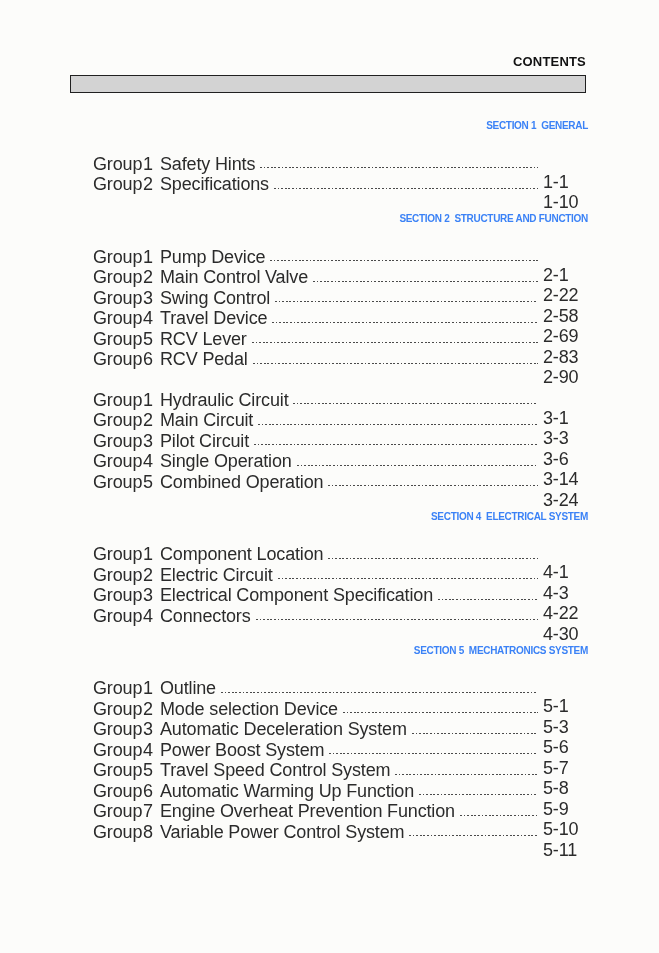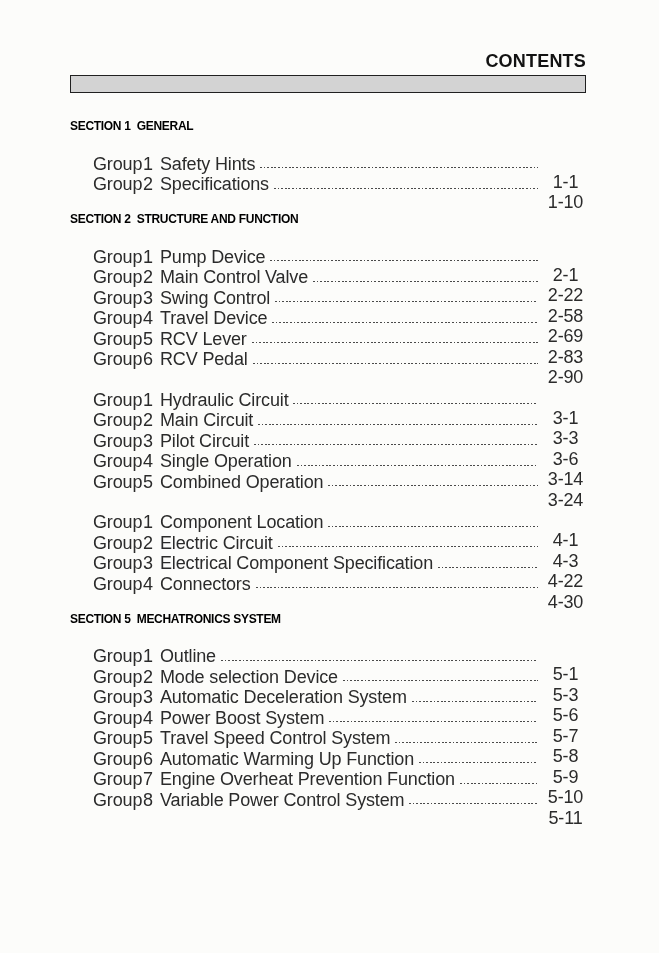--- a/index.html
+++ b/index.html
@@ -17,21 +17,21 @@
   }
   .header {
     position: absolute;
     left: 70px;
     top: 52px;
     width: 516px;
   }
   .contents-title {
     display: block;
     text-align: right;
-    font-size: 18px;
+    font-size: 13px;
     line-height: 19px;
     font-weight: bold;
     letter-spacing: 0.2px;
     color: #121212;
   }
   .title-bar {
     position: absolute;
     left: 70px;
     top: 75px;
     width: 516px;
@@ -43,26 +43,27 @@
   .toc {
     position: absolute;
     left: 70px;
     top: 118px;
     width: 518px;
   }
   .section {
     margin-bottom: 16px;
   }
   .section-heading {
-    font-size: 12px;
+    font-size: 10px;
     line-height: 16px;
     font-weight: bold;
     letter-spacing: -0.3px;
-    color: #000000;
+    color: #3b82f6;
     white-space: pre;
+    text-align: right;
   }
   .rows {
     margin-top: 20px;
     margin-left: 23px;
   }
   .row {
     display: flex;
     align-items: center;
     height: 20.5px;
     font-size: 18px;
@@ -74,21 +75,21 @@
   .c3 { flex: 0 0 auto; white-space: pre; }
   .leader {
     flex: 1 1 auto;
     min-width: 8px;
     height: 1.4px;
     margin: 7px 5px 0 5px;
     background: repeating-linear-gradient(90deg,
       #4a4a4a 0px, #4a4a4a 1.8px,
       transparent 1.8px, transparent 3.6px);
   }
-  .c4 { width: 45px; flex: 0 0 auto; text-align: center; margin-top: 36px; }
+  .c4 { width: 45px; flex: 0 0 auto; text-align: left; margin-top: 36px; }
 </style>
 </head>
 <body>
 
 <div class="header">
   <span class="contents-title">CONTENTS</span>
 </div>
 
 <div class="title-bar"></div>
 
@@ -196,20 +197,21 @@
         <span class="c1">Group</span>
         <span class="c2">5</span>
         <span class="c3">Combined Operation</span>
         <span class="leader"></span>
         <span class="c4">3-24</span>
       </div>
     </div>
   </div>
 
   <div class="section">
+    <div class="section-heading">SECTION 4  ELECTRICAL SYSTEM</div>
     <div class="rows">
       <div class="row">
         <span class="c1">Group</span>
         <span class="c2">1</span>
         <span class="c3">Component Location</span>
         <span class="leader"></span>
         <span class="c4">4-1</span>
       </div>
       <div class="row">
         <span class="c1">Group</span>

